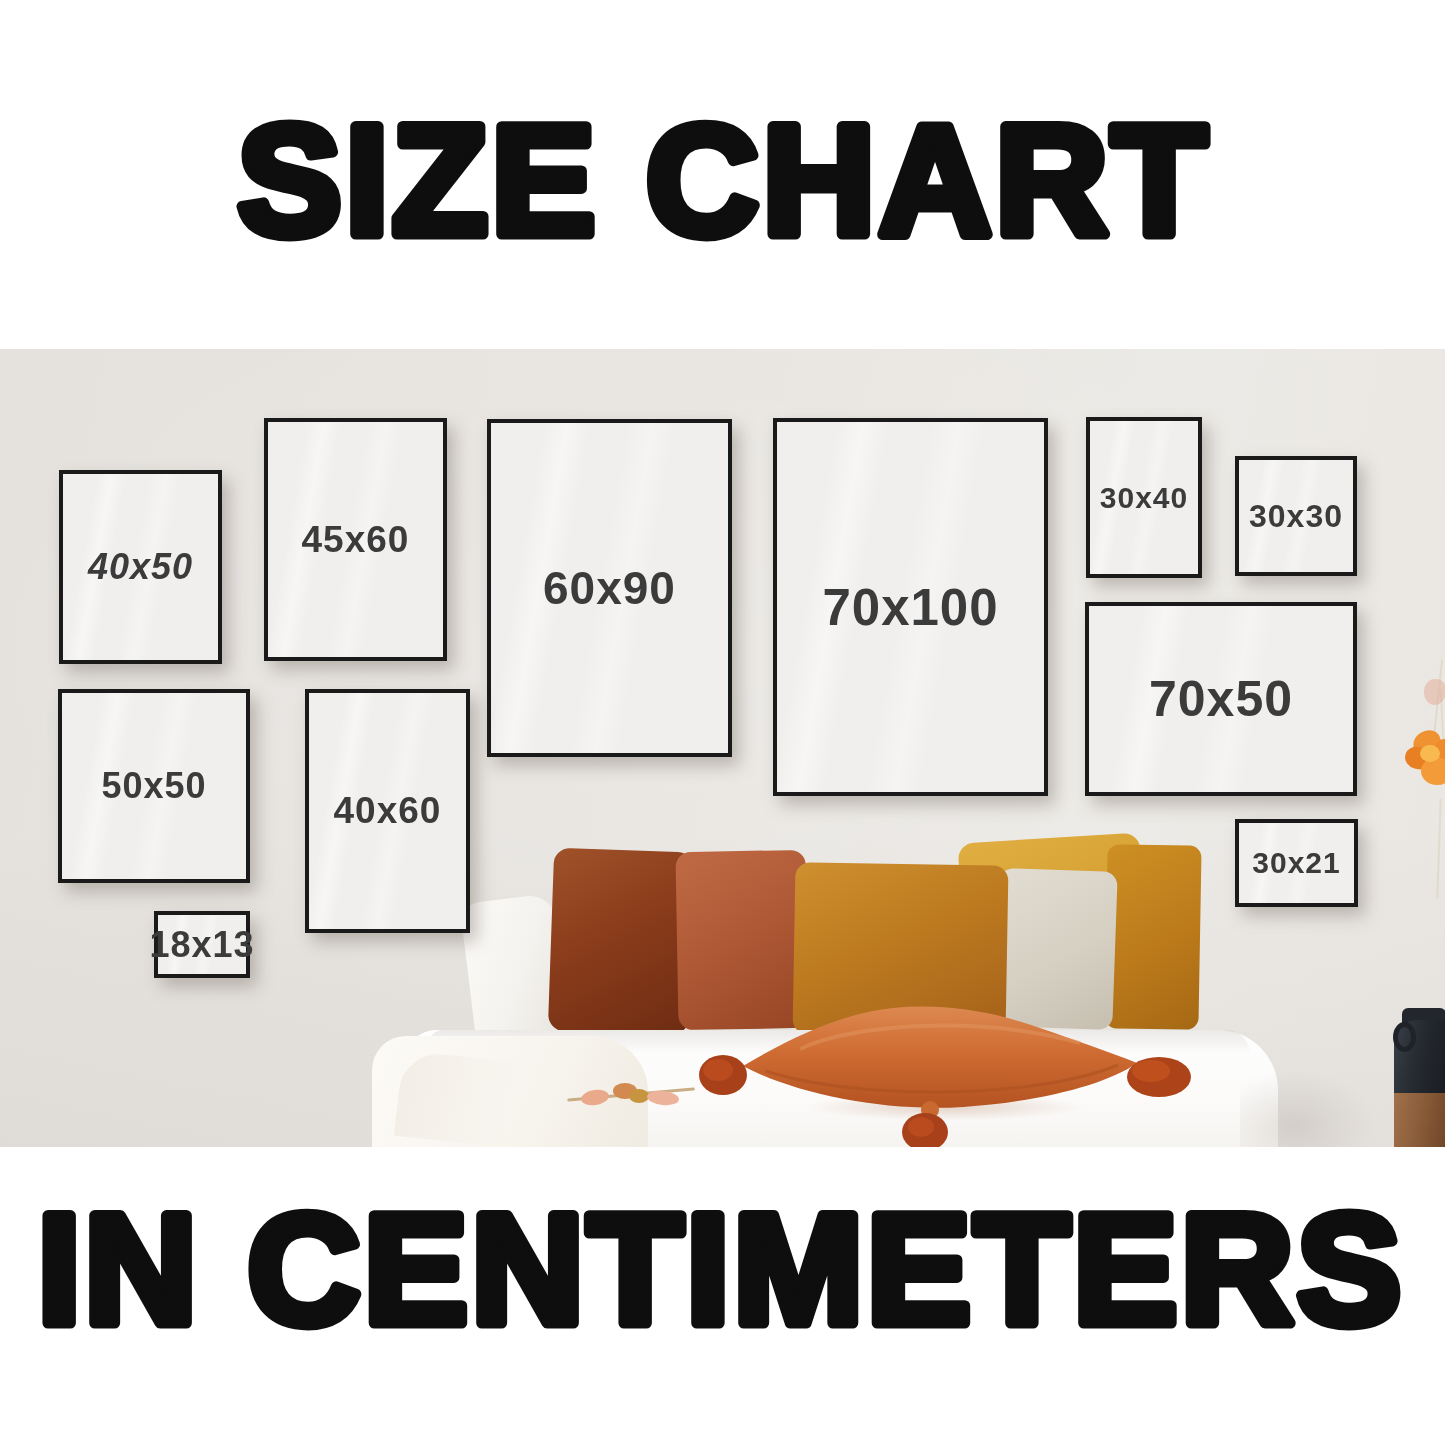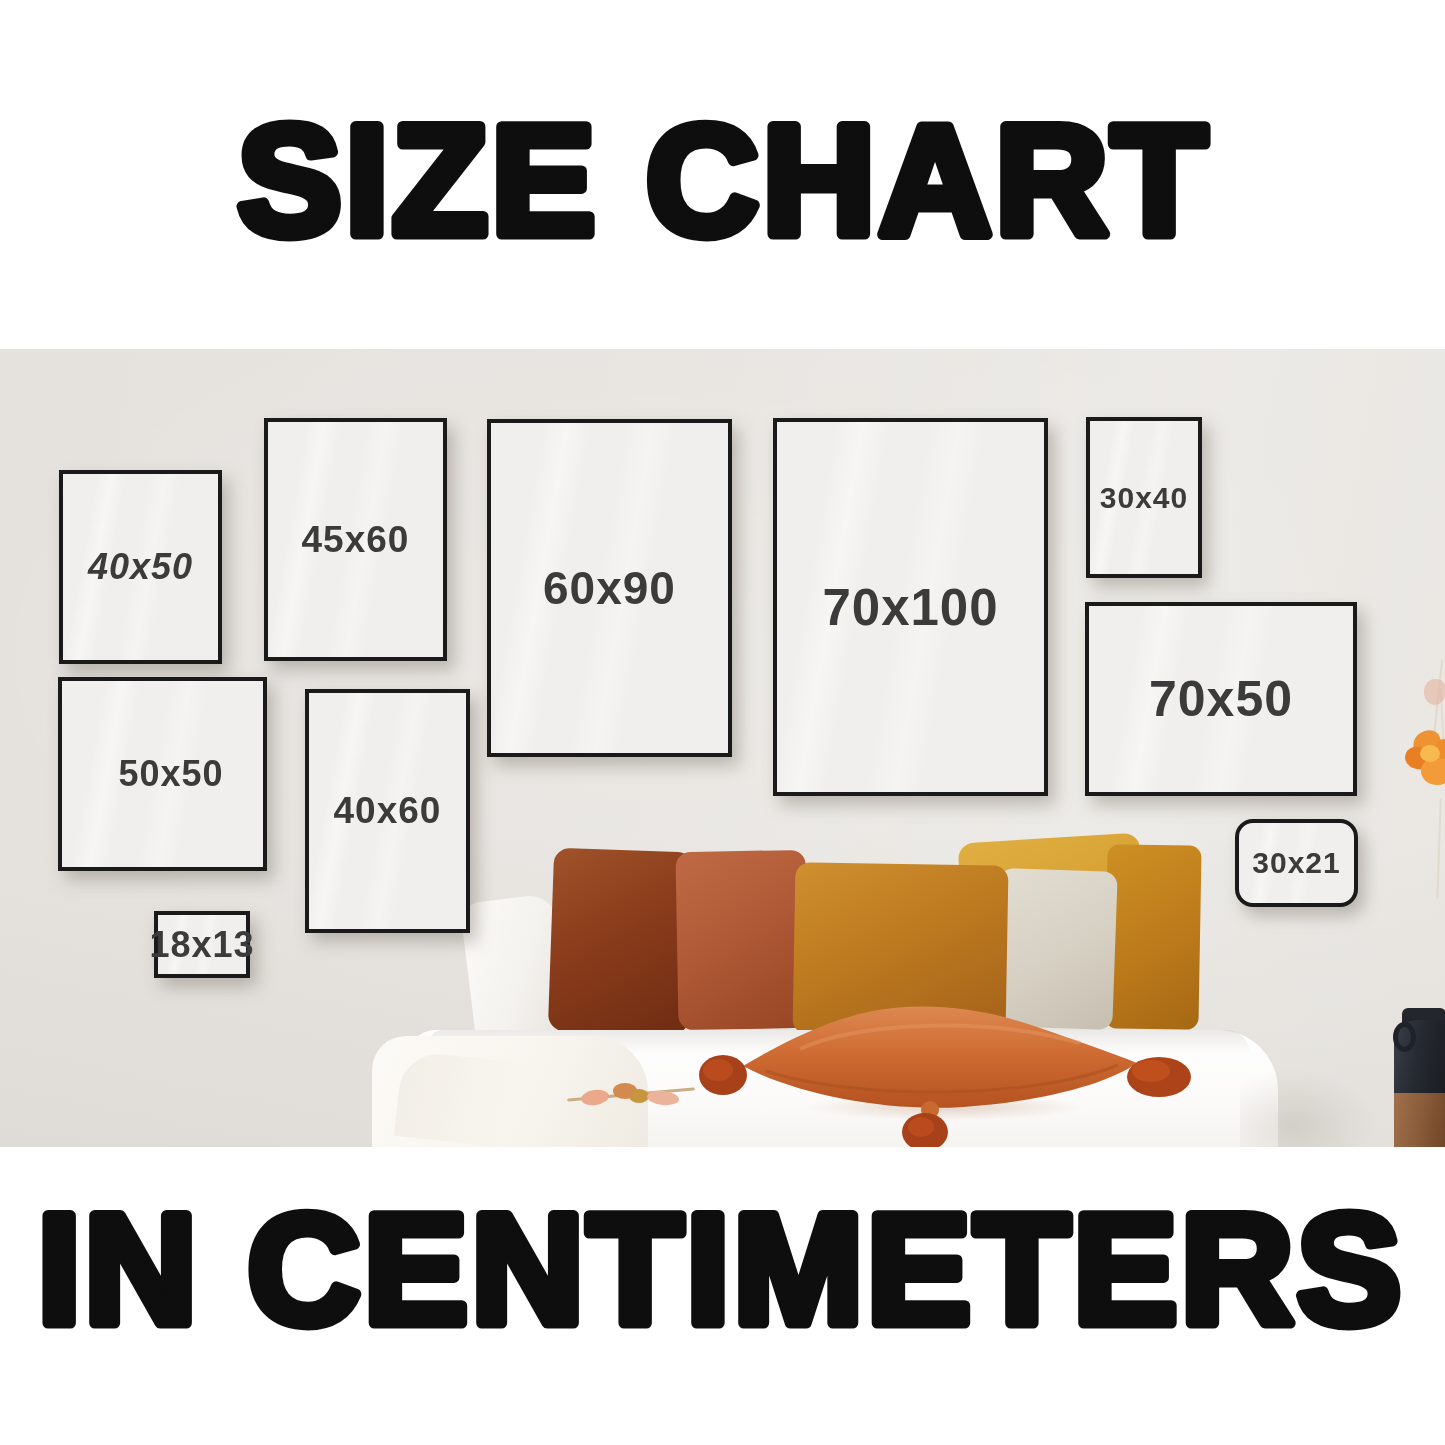--- a/index.html
+++ b/index.html
@@ -124,37 +124,41 @@
   <div class="frame" style="left:773px;top:69px;width:267px;height:370px;">
     <div class="gloss"></div>
       <span style="font-size:51px;">70x100</span>
   </div>
 
   <div class="frame" style="left:1086px;top:68px;width:108px;height:153px;">
     <div class="gloss"></div>
       <span style="font-size:30px;">30x40</span>
   </div>
 
+  <div class="frame" style="left:1235px;top:107px;width:114px;height:112px;">
+    <div class="gloss"></div>
+      <span style="font-size:32px;">30x30</span>
+  </div>
 
-  <div class="frame" style="left:58px;top:328px;width:184px;height:186px;padding-left:17px;">
+  <div class="frame" style="left:58px;top:340px;width:184px;height:186px;">
     <div class="gloss"></div>
       <span style="font-size:36px;">50x50</span>
   </div>
 
   <div class="frame" style="left:283px;top:340px;width:157px;height:236px;margin-left:22px;">
     <div class="gloss"></div>
       <span style="font-size:37px;">40x60</span>
   </div>
 
   <div class="frame" style="left:1085px;top:253px;width:264px;height:186px;">
     <div class="gloss"></div>
       <span style="font-size:50px;">70x50</span>
   </div>
 
-  <div class="frame" style="left:1235px;top:470px;width:115px;height:80px;border-radius:18px;">
+  <div class="frame" style="left:1235px;top:470px;width:115px;height:80px;">
     <div class="gloss"></div>
       <span style="font-size:30px;">30x21</span>
   </div>
 
   <div class="frame" style="left:154px;top:562px;width:88px;height:59px;">
     <div class="gloss"></div>
       <span style="font-size:36px;">18x13</span>
   </div>
 </div>
 

